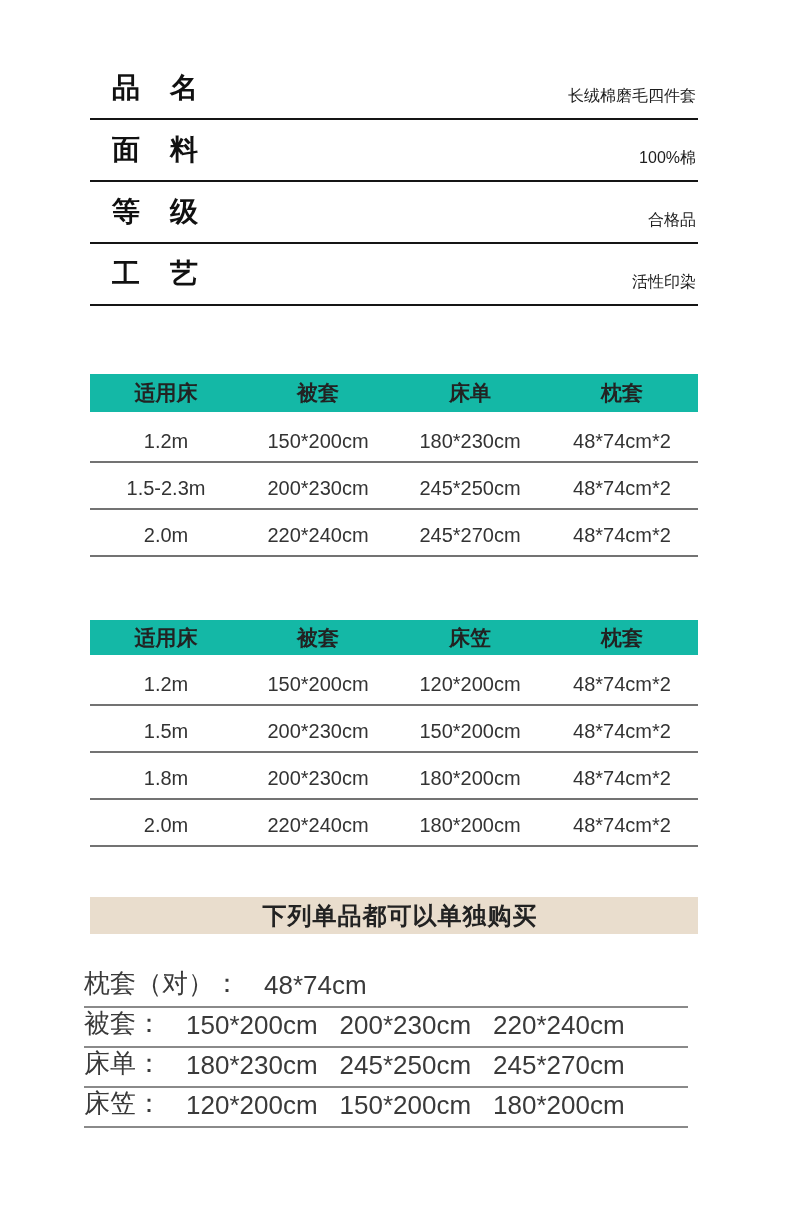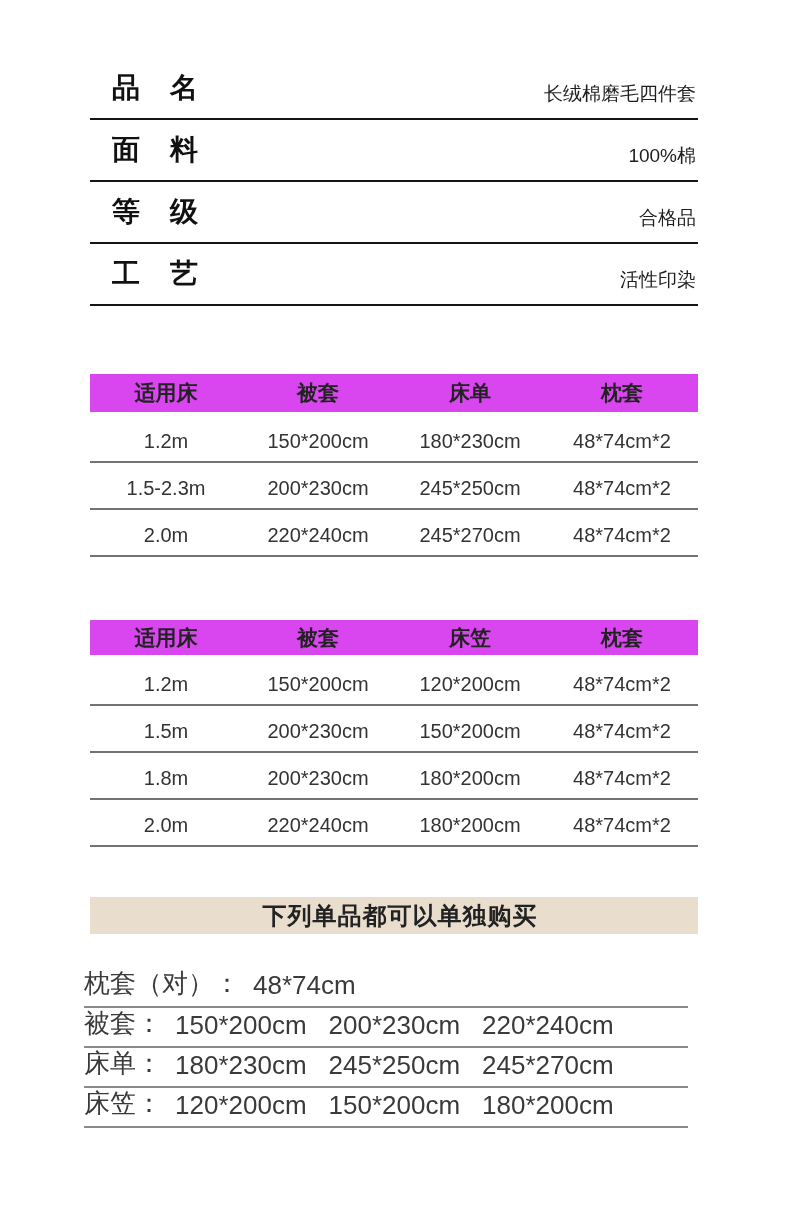--- a/index.html
+++ b/index.html
@@ -28,34 +28,34 @@
   }
   .spec-row:first-child { height: 56px; }
   .spec-label {
     font-size: 28px;
     font-weight: 700;
     color: #111111;
     letter-spacing: 1px;
   }
   .spec-value {
     margin-left: auto;
-    font-size: 19px;
+    font-size: 16px;
     font-weight: 400;
     color: #1e1e1e;
   }
 
   
   .size-table { margin-top: 68px; }
   .size-table.second { margin-top: 63px; }
   .size-table .thead {
     display: grid;
     grid-template-columns: repeat(4, 1fr);
     height: 38px;
     align-items: center;
-    background: #d946ef;
+    background: #14b8a6;
     margin-bottom: 4px;
   }
   .size-table.second .thead { height: 35px; }
   .size-table .th {
     text-align: center;
     font-size: 21px;
     font-weight: 700;
     color: #222222;
   }
   .size-table .trow {
@@ -90,21 +90,21 @@
 
   
   .single-list { margin-top: 34px; margin-left: -6px; width: 604px; }
   .single-row {
     height: 40px;
     box-sizing: border-box;
     border-bottom: 2px solid #8a8a8a;
     display: flex;
     align-items: flex-end;
     padding-bottom: 5px;
-    gap: 13px;
+    gap: 24px;
     font-size: 26px;
     font-weight: 300;
     color: #3a3a3a;
     white-space: nowrap;
   }
   .single-row .sizes { display: flex; gap: 22px; }
 </style>
 </head>
 <body>
 

